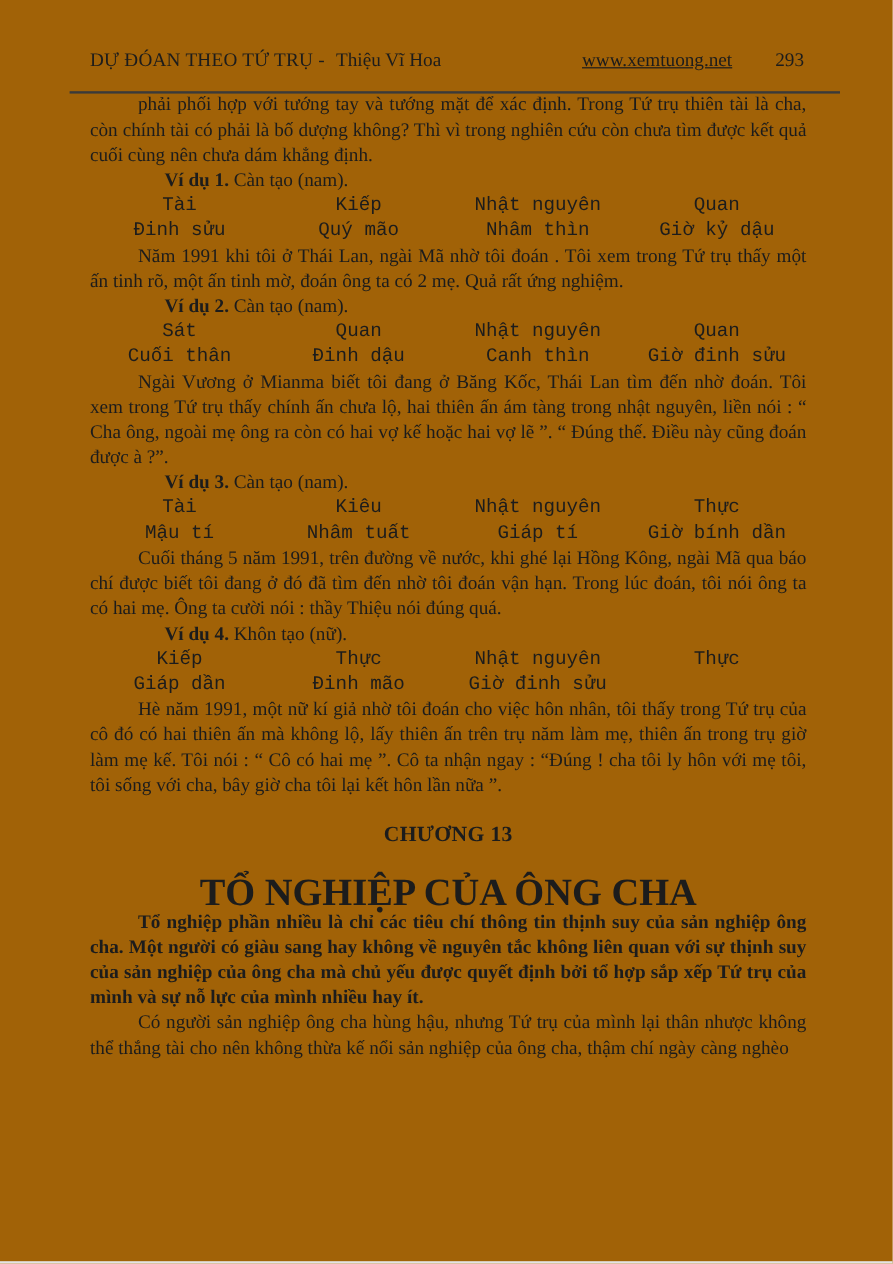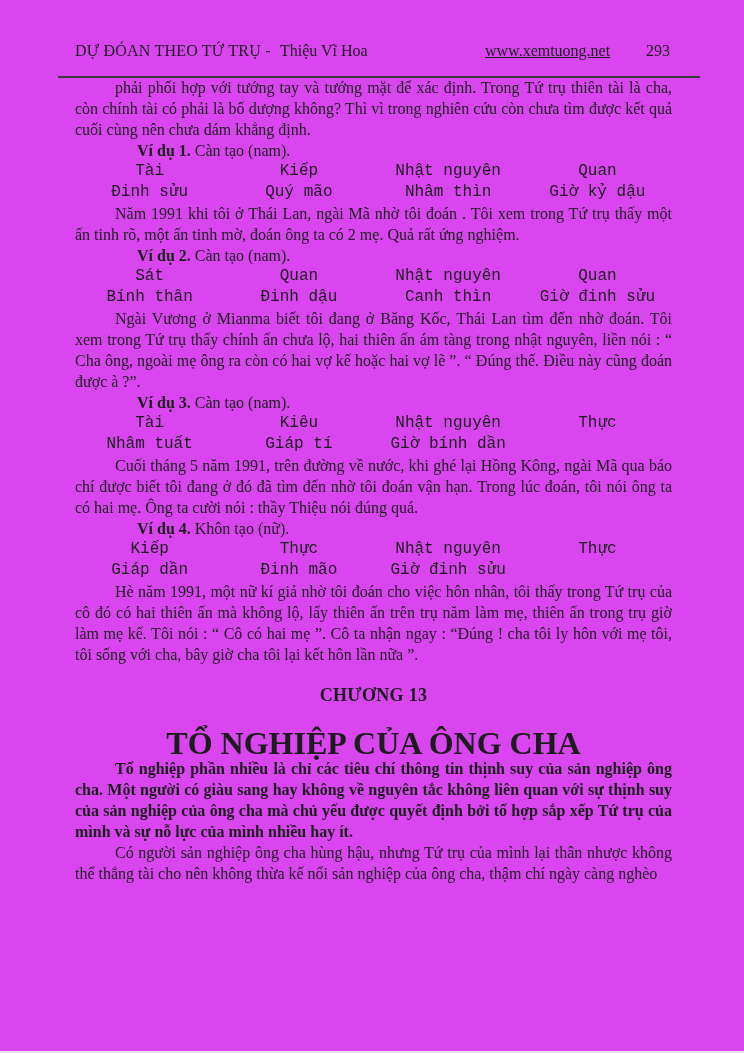--- a/index.html
+++ b/index.html
@@ -1,20 +1,20 @@
 <!DOCTYPE html>
 <html lang="vi"><head>
 <meta charset="utf-8">
 <style>
   html, body { margin: 0; padding: 0; background: #ffffff; }
   .page {
     position: relative;
     width: 744px;
     height: 1053px;
-    background: #d946ef;
+    background: #a16207;
     font-family: "Liberation Serif", "DejaVu Serif", serif;
     color: #1c1c1c;
     overflow: hidden;
   }
   
   .header {
     position: absolute;
     top: 40px;
     left: 58px;
     width: 642px;
@@ -111,39 +111,40 @@
       <span class="example-label">Ví dụ 2.</span>
       <span>Càn  tạo (nam).</span>
     </div>
     <div class="pillar-table">
       <span class="cell">Sát</span>
       <span class="cell">Quan</span>
       <span class="cell">Nhật nguyên</span>
       <span class="cell">Quan</span>
     </div>
     <div class="pillar-table">
-      <span class="cell">Bính thân</span>
+      <span class="cell">Cuối thân</span>
       <span class="cell">Đinh dậu</span>
       <span class="cell">Canh thìn</span>
       <span class="cell">Giờ đinh sửu</span>
     </div>
 
     <p class="body-para mt11">Ngài Vương ở Mianma biết tôi đang ở Băng Kốc, Thái Lan tìm đến nhờ đoán. Tôi xem trong Tứ trụ thấy chính ấn chưa lộ, hai thiên ấn ám tàng trong nhật nguyên, liền nói : “ Cha ông, ngoài mẹ ông ra còn có hai vợ kế hoặc hai vợ lẽ ”. “ Đúng thế. Điều này cũng đoán được à ?”.</p>
 
     <div class="example-heading">
       <span class="example-label">Ví dụ 3.</span>
       <span>Càn  tạo (nam).</span>
     </div>
     <div class="pillar-table">
       <span class="cell">Tài</span>
       <span class="cell">Kiêu</span>
       <span class="cell">Nhật nguyên</span>
       <span class="cell">Thực</span>
     </div>
     <div class="pillar-table">
+      <span class="cell">Mậu tí</span>
       <span class="cell">Nhâm tuất</span>
       <span class="cell">Giáp tí</span>
       <span class="cell">Giờ bính dần</span>
     </div>
 
     <p class="body-para mt8">Cuối tháng 5 năm 1991, trên đường về nước, khi ghé lại Hồng Kông, ngài Mã qua báo chí được biết tôi đang ở đó đã tìm đến nhờ tôi đoán vận hạn. Trong lúc đoán, tôi nói ông ta có hai mẹ. Ông ta cười nói : thầy Thiệu nói đúng quá.</p>
 
     <div class="example-heading">
       <span class="example-label">Ví dụ 4.</span>
       <span>Khôn tạo (nữ).</span>

